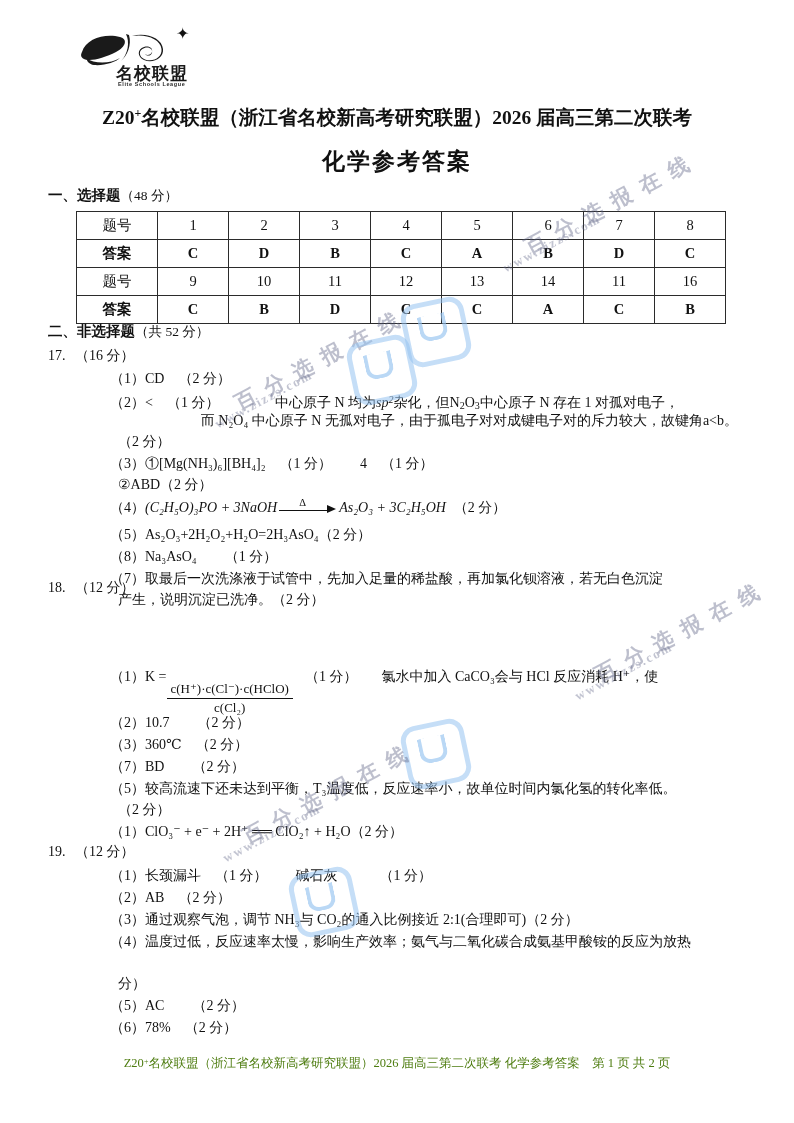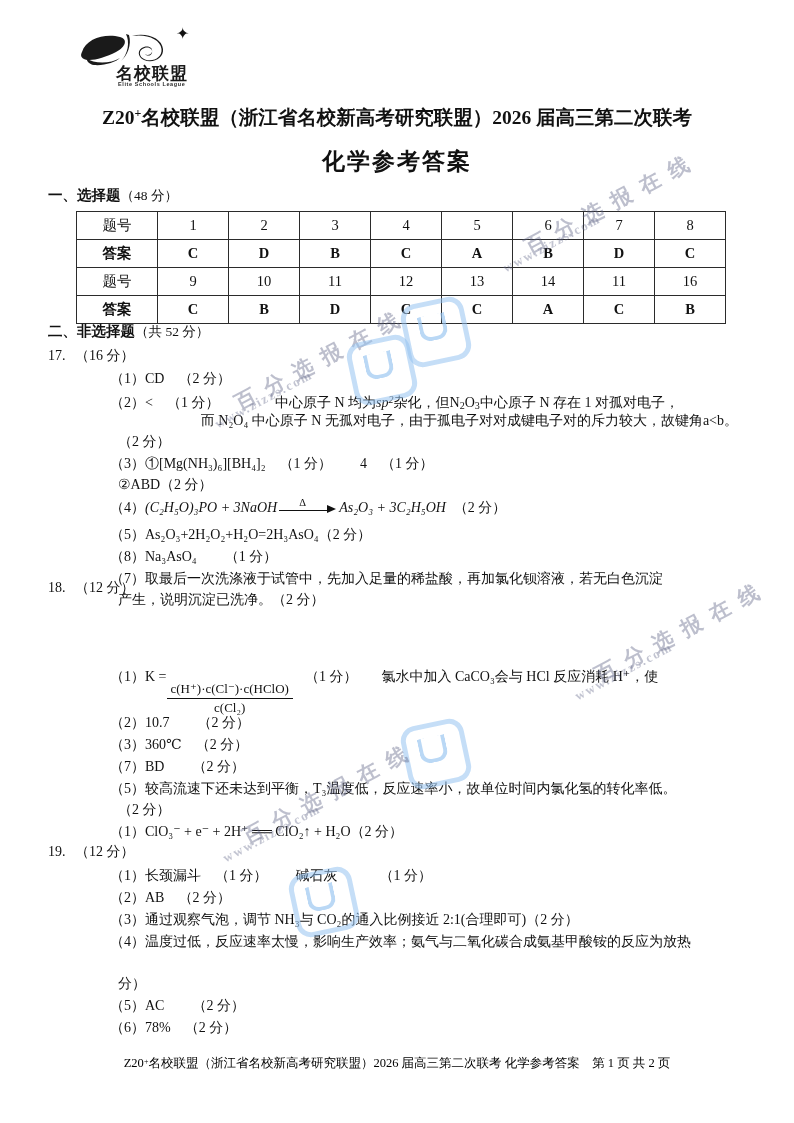--- a/index.html
+++ b/index.html
@@ -234,21 +234,21 @@
 
   .mathline { font-family: "Liberation Serif", serif; font-style: italic; }
 
   
   .footer {
     position: absolute;
     left: 0; right: 0;
     top: 1055px;
     text-align: center;
     font-size: 12.5px;
-    color: #000000;
+    color: #4d7c0f;
   }
   .footer sup { font-size: 8px; }
 </style>
 </head>
 <body>
 
 <div class="page">
 
   <div class="brand-logo">
     <svg class="brand-mark" viewBox="0 0 100 40">

